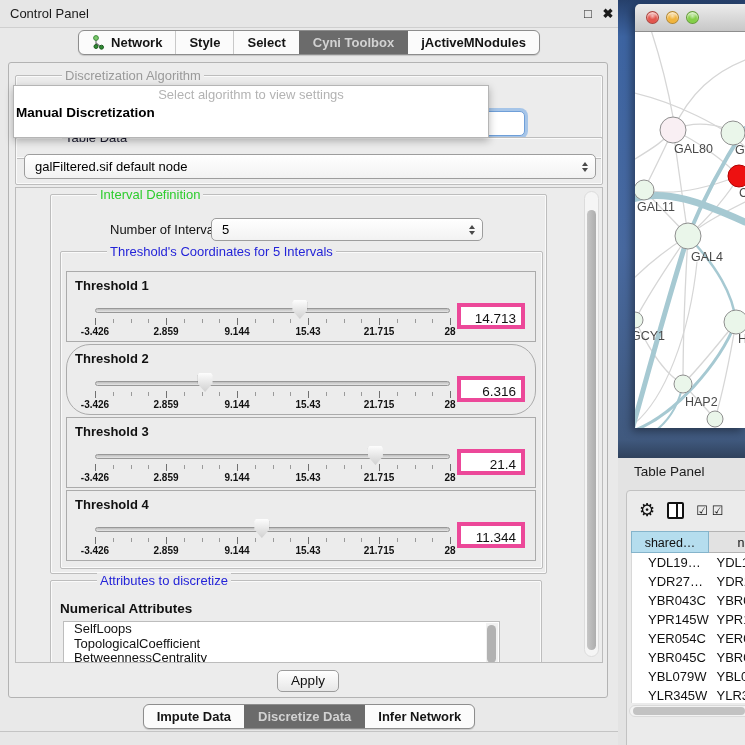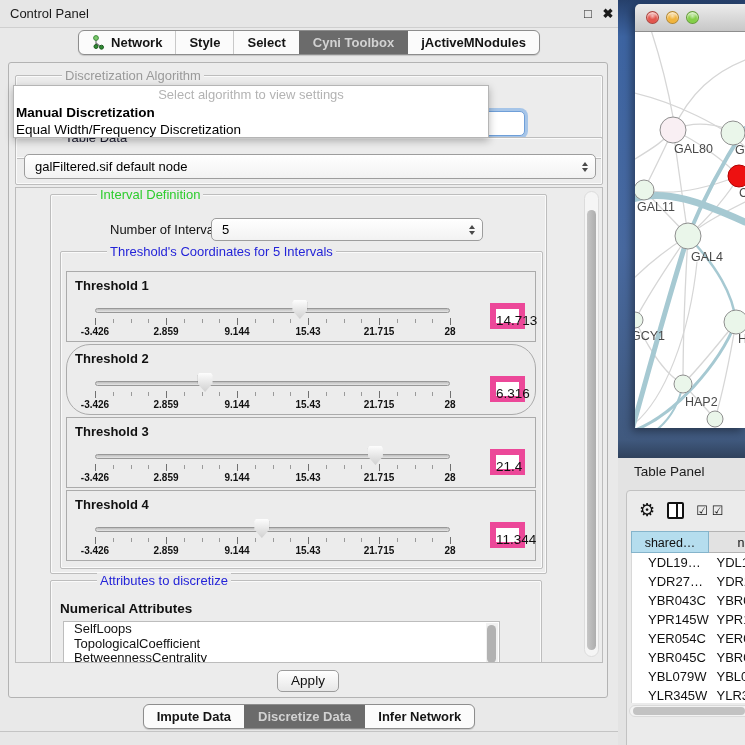--- a/index.html
+++ b/index.html
@@ -79,22 +79,22 @@
                background:linear-gradient(#bdbdbd,#e6e6e6); border:1px solid #989898; }
   .thr-thumb { position:absolute; top:28px; width:15px; height:19px;
                background:linear-gradient(#fdfdfd,#d0d0d0);
                clip-path:polygon(10% 0,90% 0,100% 12%,100% 55%,50% 100%,0 55%,0 12%);
                filter:drop-shadow(0 1px 1px rgba(0,0,0,.45)); }
   .tick { position:absolute; top:46px; width:1px; background:#707070; }
   .tick.major { height:7px; }
   .tick.minor { height:4px; top:47px; background:#9a9a9a; }
   .tick-label { position:absolute; top:54px; font-size:10px; font-weight:bold;
                 transform:translateX(-50%); white-space:nowrap; }
-  .thr-value { position:absolute; right:10px; top:31px; width:35px; height:26px; background:#fff;
-               border:6px solid #ec4899; font-size:13.5px; text-align:right; line-height:24px;
+  .thr-value { position:absolute; right:10px; top:31px; width:68px; height:26px; background:#fff;
+               border:4px solid #ec4899; font-size:13.5px; text-align:right; line-height:24px;
                padding-right:5px; }
 
   .attr-grp { left:34px; top:392px; width:492px; height:90px; }
   .attr-legend { color:#2424d8; }
   .attr-sub { position:absolute; left:9px; top:20px; font-weight:bold; font-size:13.5px; }
   .attr-list { position:absolute; left:12px; top:40px; width:437px; height:49px; background:#fff;
                border:1px solid #bdbdbd; overflow:hidden; }
   .attr-item { font-size:13px; line-height:14.5px; padding-left:10px; white-space:nowrap; }
   .attr-scroll { position:absolute; right:1px; top:1px; width:12px; height:46px; background:#f1f1f1; }
   .attr-thumb { position:absolute; left:1px; top:2px; width:9px; height:38px; background:#b2b2b2; border-radius:5px; }
@@ -192,21 +192,20 @@
 
     <div class="grp algo-grp">
       <span class="grp-legend algo-legend">Discretization Algorithm</span>
       <div class="algo-combo"></div>
     </div>
 
     <div class="popup">
       <div class="popup-hint">Select algorithm to view settings</div>
       <div id="algo-options">
           <div class="popup-opt sel">Manual Discretization</div>
-          <div class="popup-opt">Equal Width/Frequency Discretization</div>
         </div>
     </div>
 
     <div class="grp td-grp">
       <span class="grp-legend td-legend">Table Data</span>
       <div class="combo td-combo">
         <span class="combo-text">galFiltered.sif default node</span>
         <span class="stepper">
           <span class="arr-up"></span>
             <span class="arr-dn"></span>

